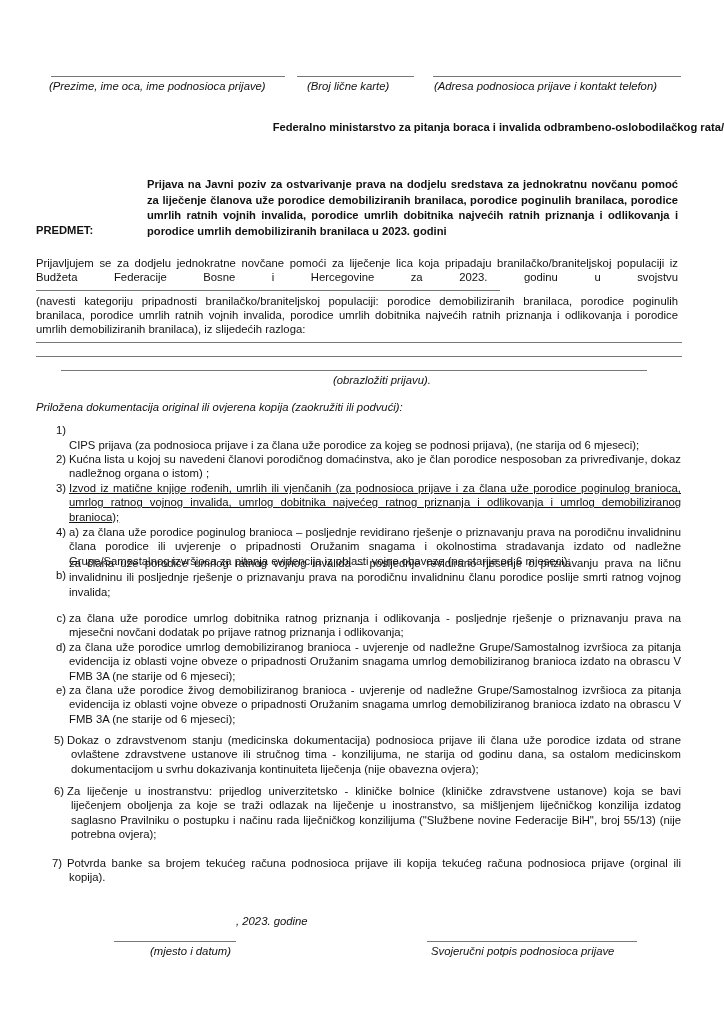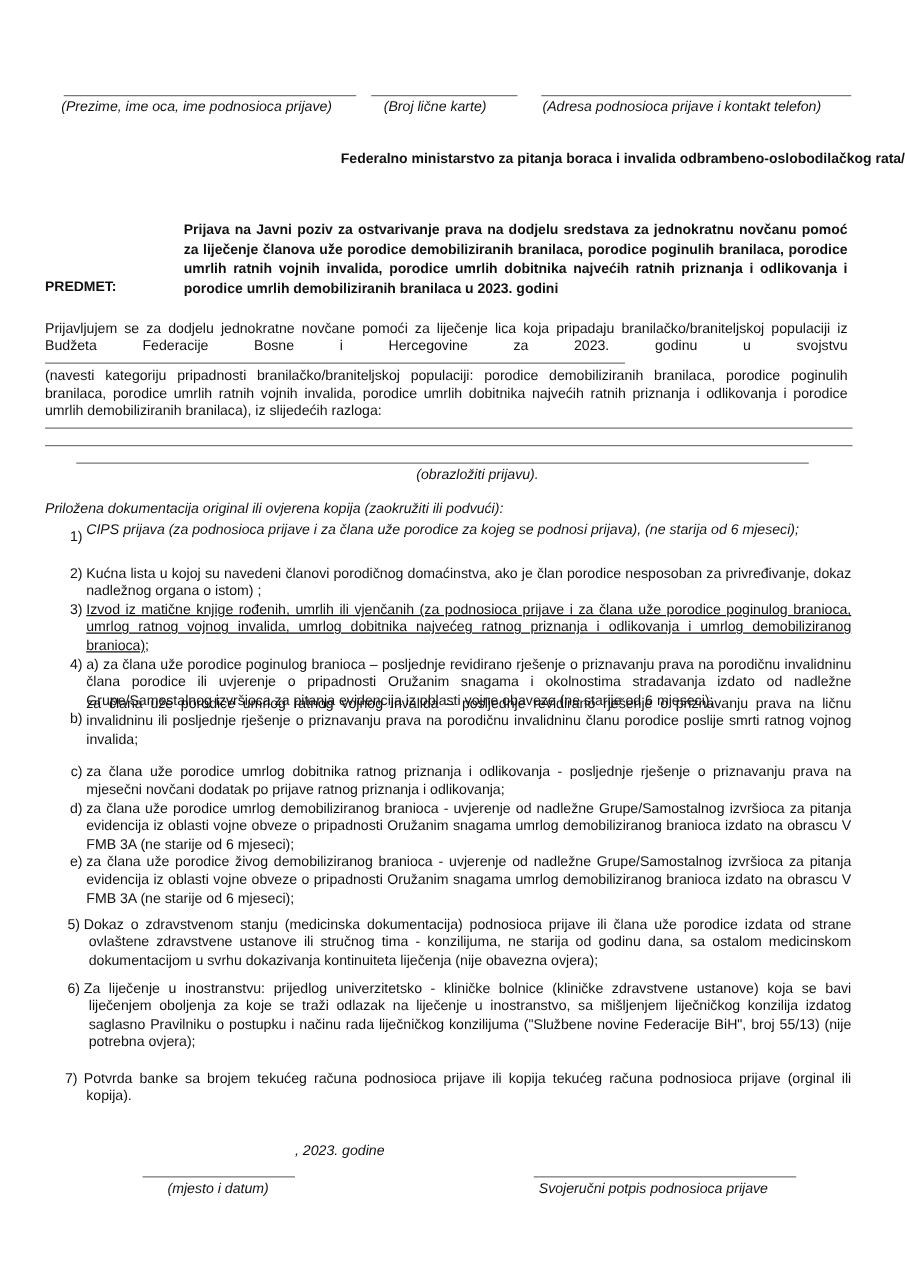--- a/index.html
+++ b/index.html
@@ -53,21 +53,21 @@
 
 <div class="line" style="left:36px; top:342px; width:646px;"></div>
 <div class="line" style="left:36px; top:356px; width:646px;"></div>
 <div class="line" style="left:61px; top:370px; width:586px;"></div>
 <div class="cap center" style="left:0; width:724px; top:373px; padding-left:40px; box-sizing:border-box;">(obrazložiti prijavu).</div>
 
 <div class="cap" style="left:36px; top:400px;text-align:center;">Priložena dokumentacija original ili ovjerena kopija (zaokružiti ili podvući):</div>
 
 <div class="list">
   <span class="num" style="left:50px; width:16px; top:423px;">1)</span>
-  <div class="item" style="left:69px; width:612px; top:417px;font-style:italic;">CIPS prijava (za podnosioca prijave i za člana uže porodice za kojeg se podnosi prijava), (ne starija od 6 mjeseci);</div>
+  <div class="item" style="left:69px; width:612px; top:438px;">CIPS prijava (za podnosioca prijave i za člana uže porodice za kojeg se podnosi prijava), (ne starija od 6 mjeseci);</div>
 
   <span class="num" style="left:50px; width:16px; top:452px;">2)</span>
   <div class="item" style="left:69px; width:612px; top:452px;">Kućna lista u kojoj su navedeni članovi porodičnog domaćinstva, ako je član porodice nesposoban za privređivanje, dokaz nadležnog organa  o istom) ;</div>
 
   <span class="num" style="left:50px; width:16px; top:481px;">3)</span>
   <div class="item" style="left:69px; width:612px; top:481px;text-decoration:underline;">Izvod iz matične knjige rođenih, umrlih ili vjenčanih (za podnosioca prijave i za člana uže porodice poginulog branioca, umrlog ratnog vojnog invalida, umrlog dobitnika najvećeg ratnog priznanja i odlikovanja i umrlog demobiliziranog branioca);</div>
 
   <span class="num" style="left:50px; width:16px; top:525px;">4)</span>
   <div class="item" style="left:69px; width:612px; top:525px;">a) za člana uže porodice poginulog branioca – posljednje revidirano rješenje o priznavanju prava na porodičnu invalidninu člana porodice ili uvjerenje o pripadnosti Oružanim snagama i okolnostima stradavanja izdato od nadležne Grupe/Samostalnog izvršioca za pitanja evidencija iz oblasti vojne obaveze  (ne starije od 6 mjeseci);</div>
 
@@ -88,16 +88,16 @@
 
   <span class="num" style="left:48px; width:16px; top:784px;">6)</span>
   <div class="item" style="left:67px; width:614px; top:784px; text-indent:-4px; padding-left:4px; box-sizing:border-box;">Za liječenje u inostranstvu: prijedlog univerzitetsko - kliničke bolnice (kliničke zdravstvene ustanove) koja se bavi liječenjem oboljenja za koje se traži odlazak na liječenje u inostranstvo, sa mišljenjem liječničkog konzilija izdatog saglasno Pravilniku o postupku i načinu rada liječničkog konzilijuma ("Službene novine Federacije BiH", broj 55/13) (nije potrebna ovjera);</div>
 
   <span class="num" style="left:46px; width:16px; top:856px;">7)</span>
   <div class="item" style="left:65px; width:616px; top:856px; text-indent:-2px; padding-left:4px; box-sizing:border-box;">Potvrda banke sa brojem tekućeg računa podnosioca prijave ili kopija tekućeg računa podnosioca prijave (orginal ili kopija).</div>
 </div>
 
 <div class="line" style="left:114px; top:941px; width:122px;"></div>
 <div class="cap" style="left:236px; top:914px;">, 2023. godine</div>
-<div class="cap" style="left:134px; top:944px;text-align:center;">(mjesto i datum)</div>
+<div class="cap" style="left:150px; top:944px;text-align:center;">(mjesto i datum)</div>
 
 <div class="line" style="left:427px; top:941px; width:210px;"></div>
 <div class="cap" style="left:431px; top:944px;">Svojeručni potpis podnosioca prijave</div>
 
 </body></html>

